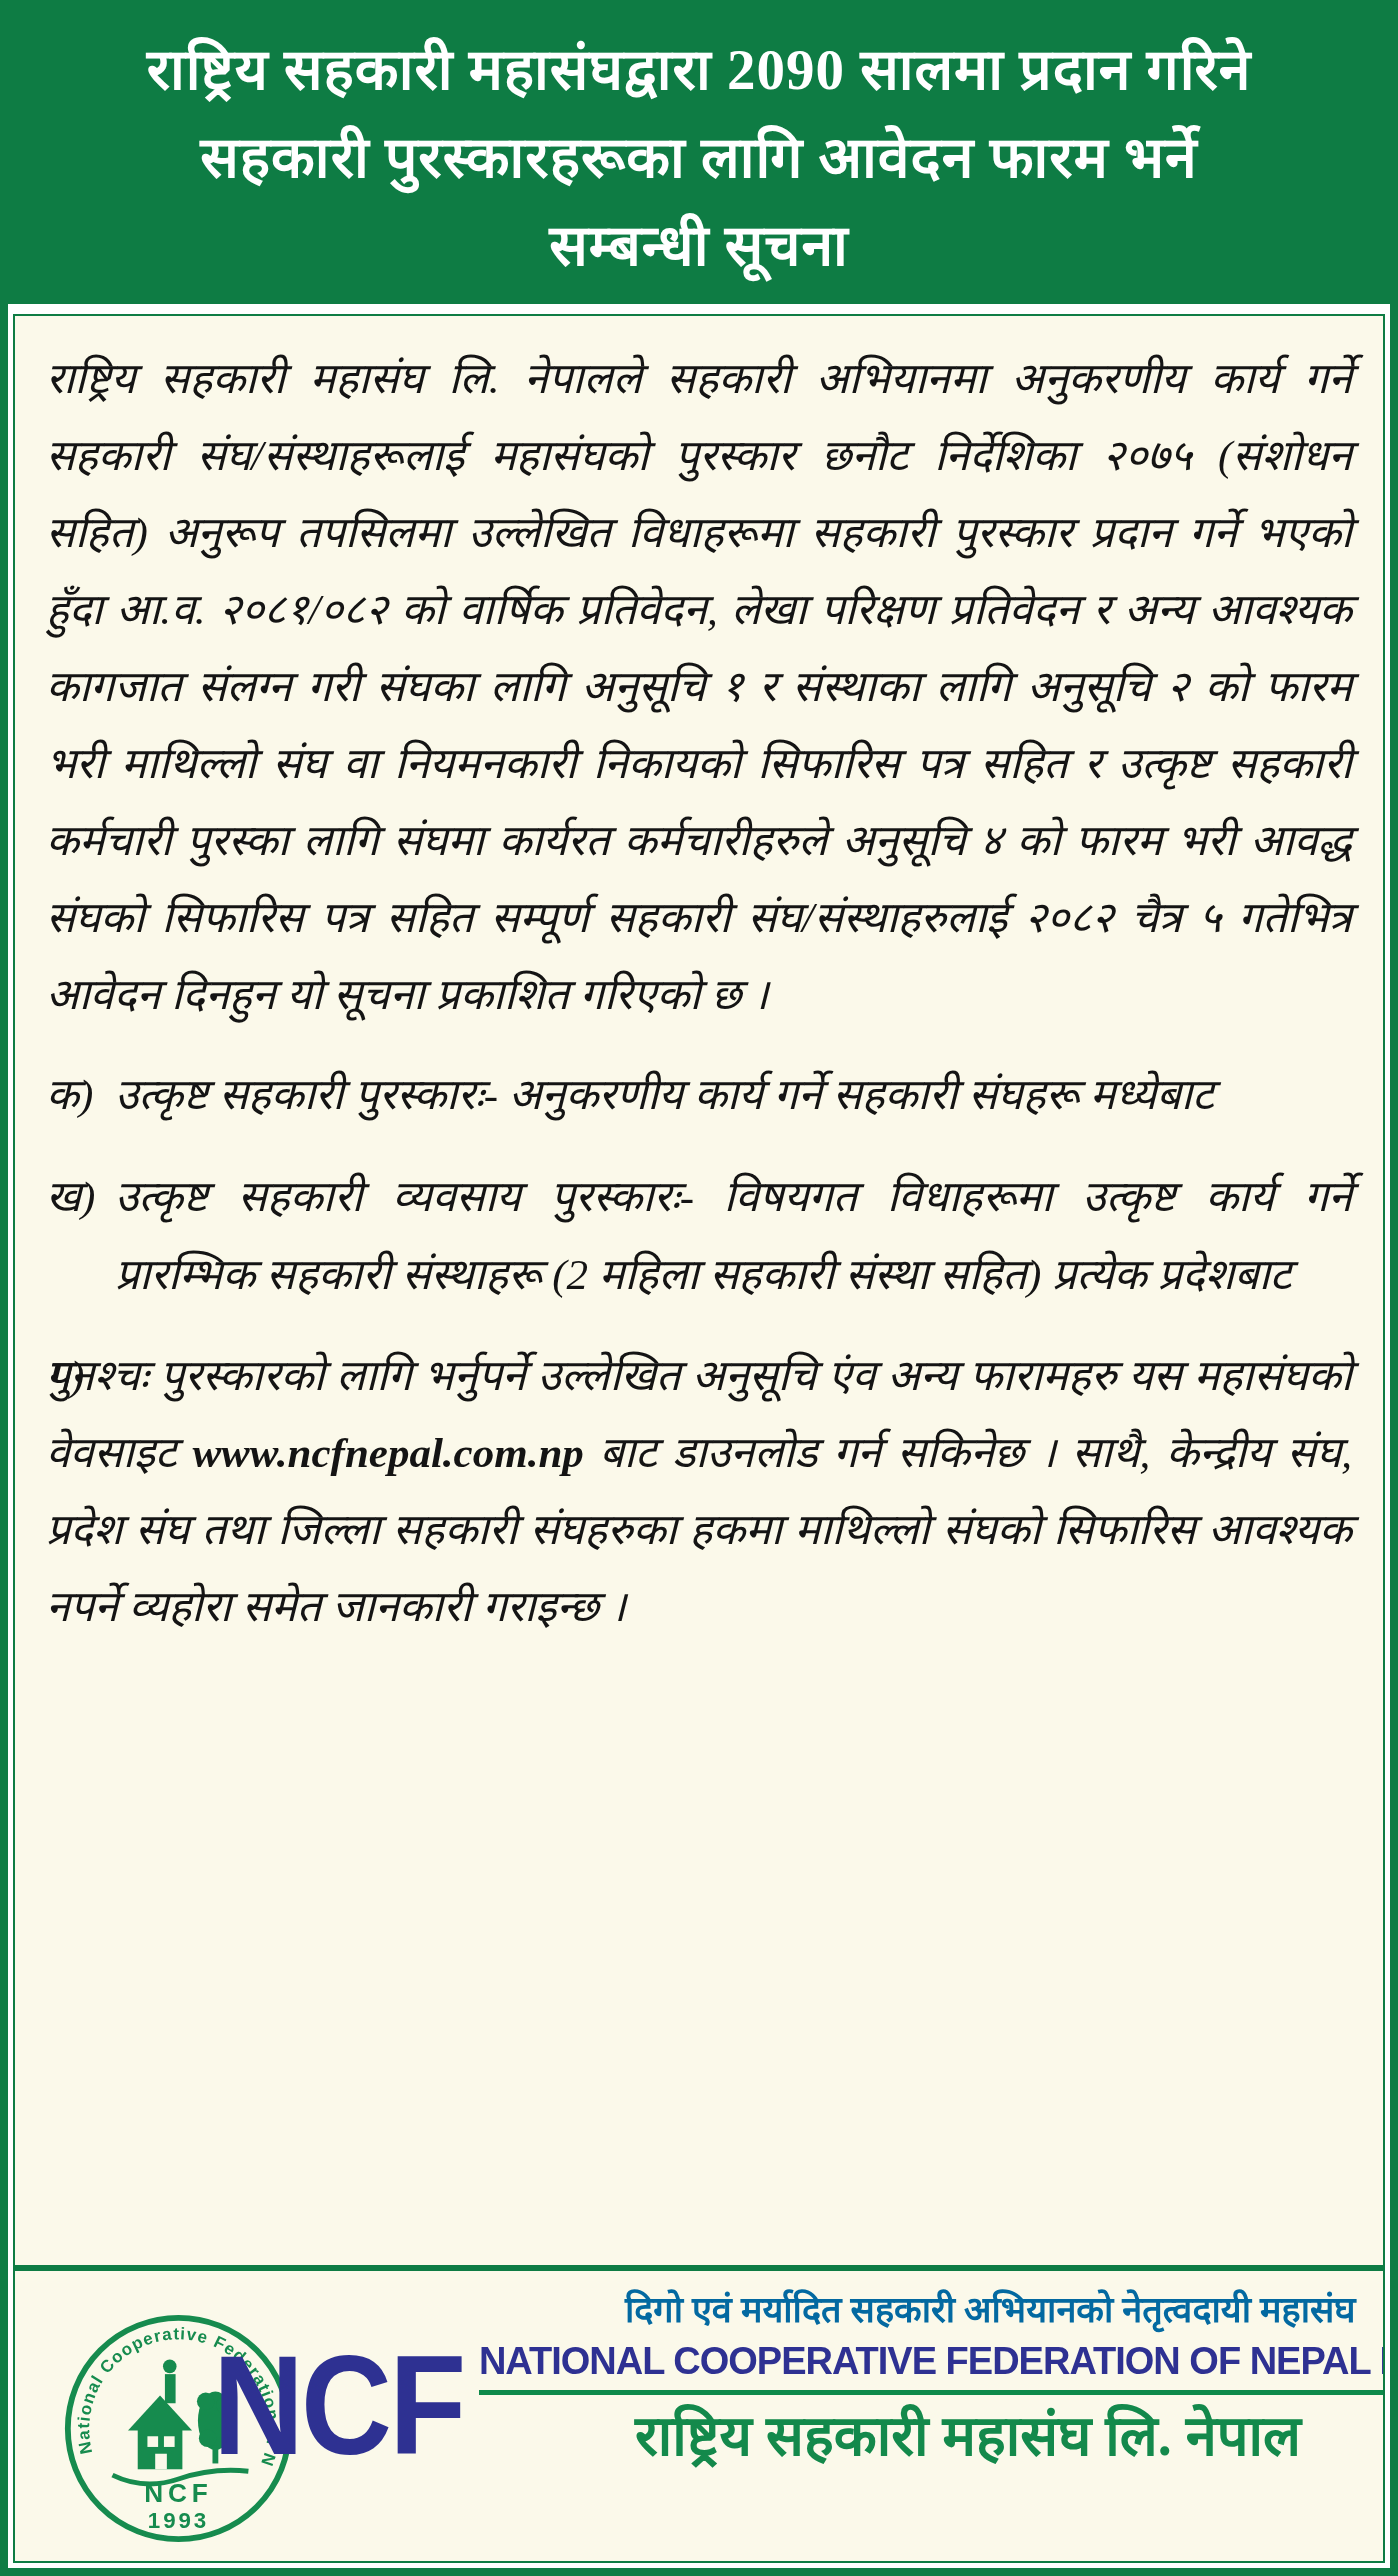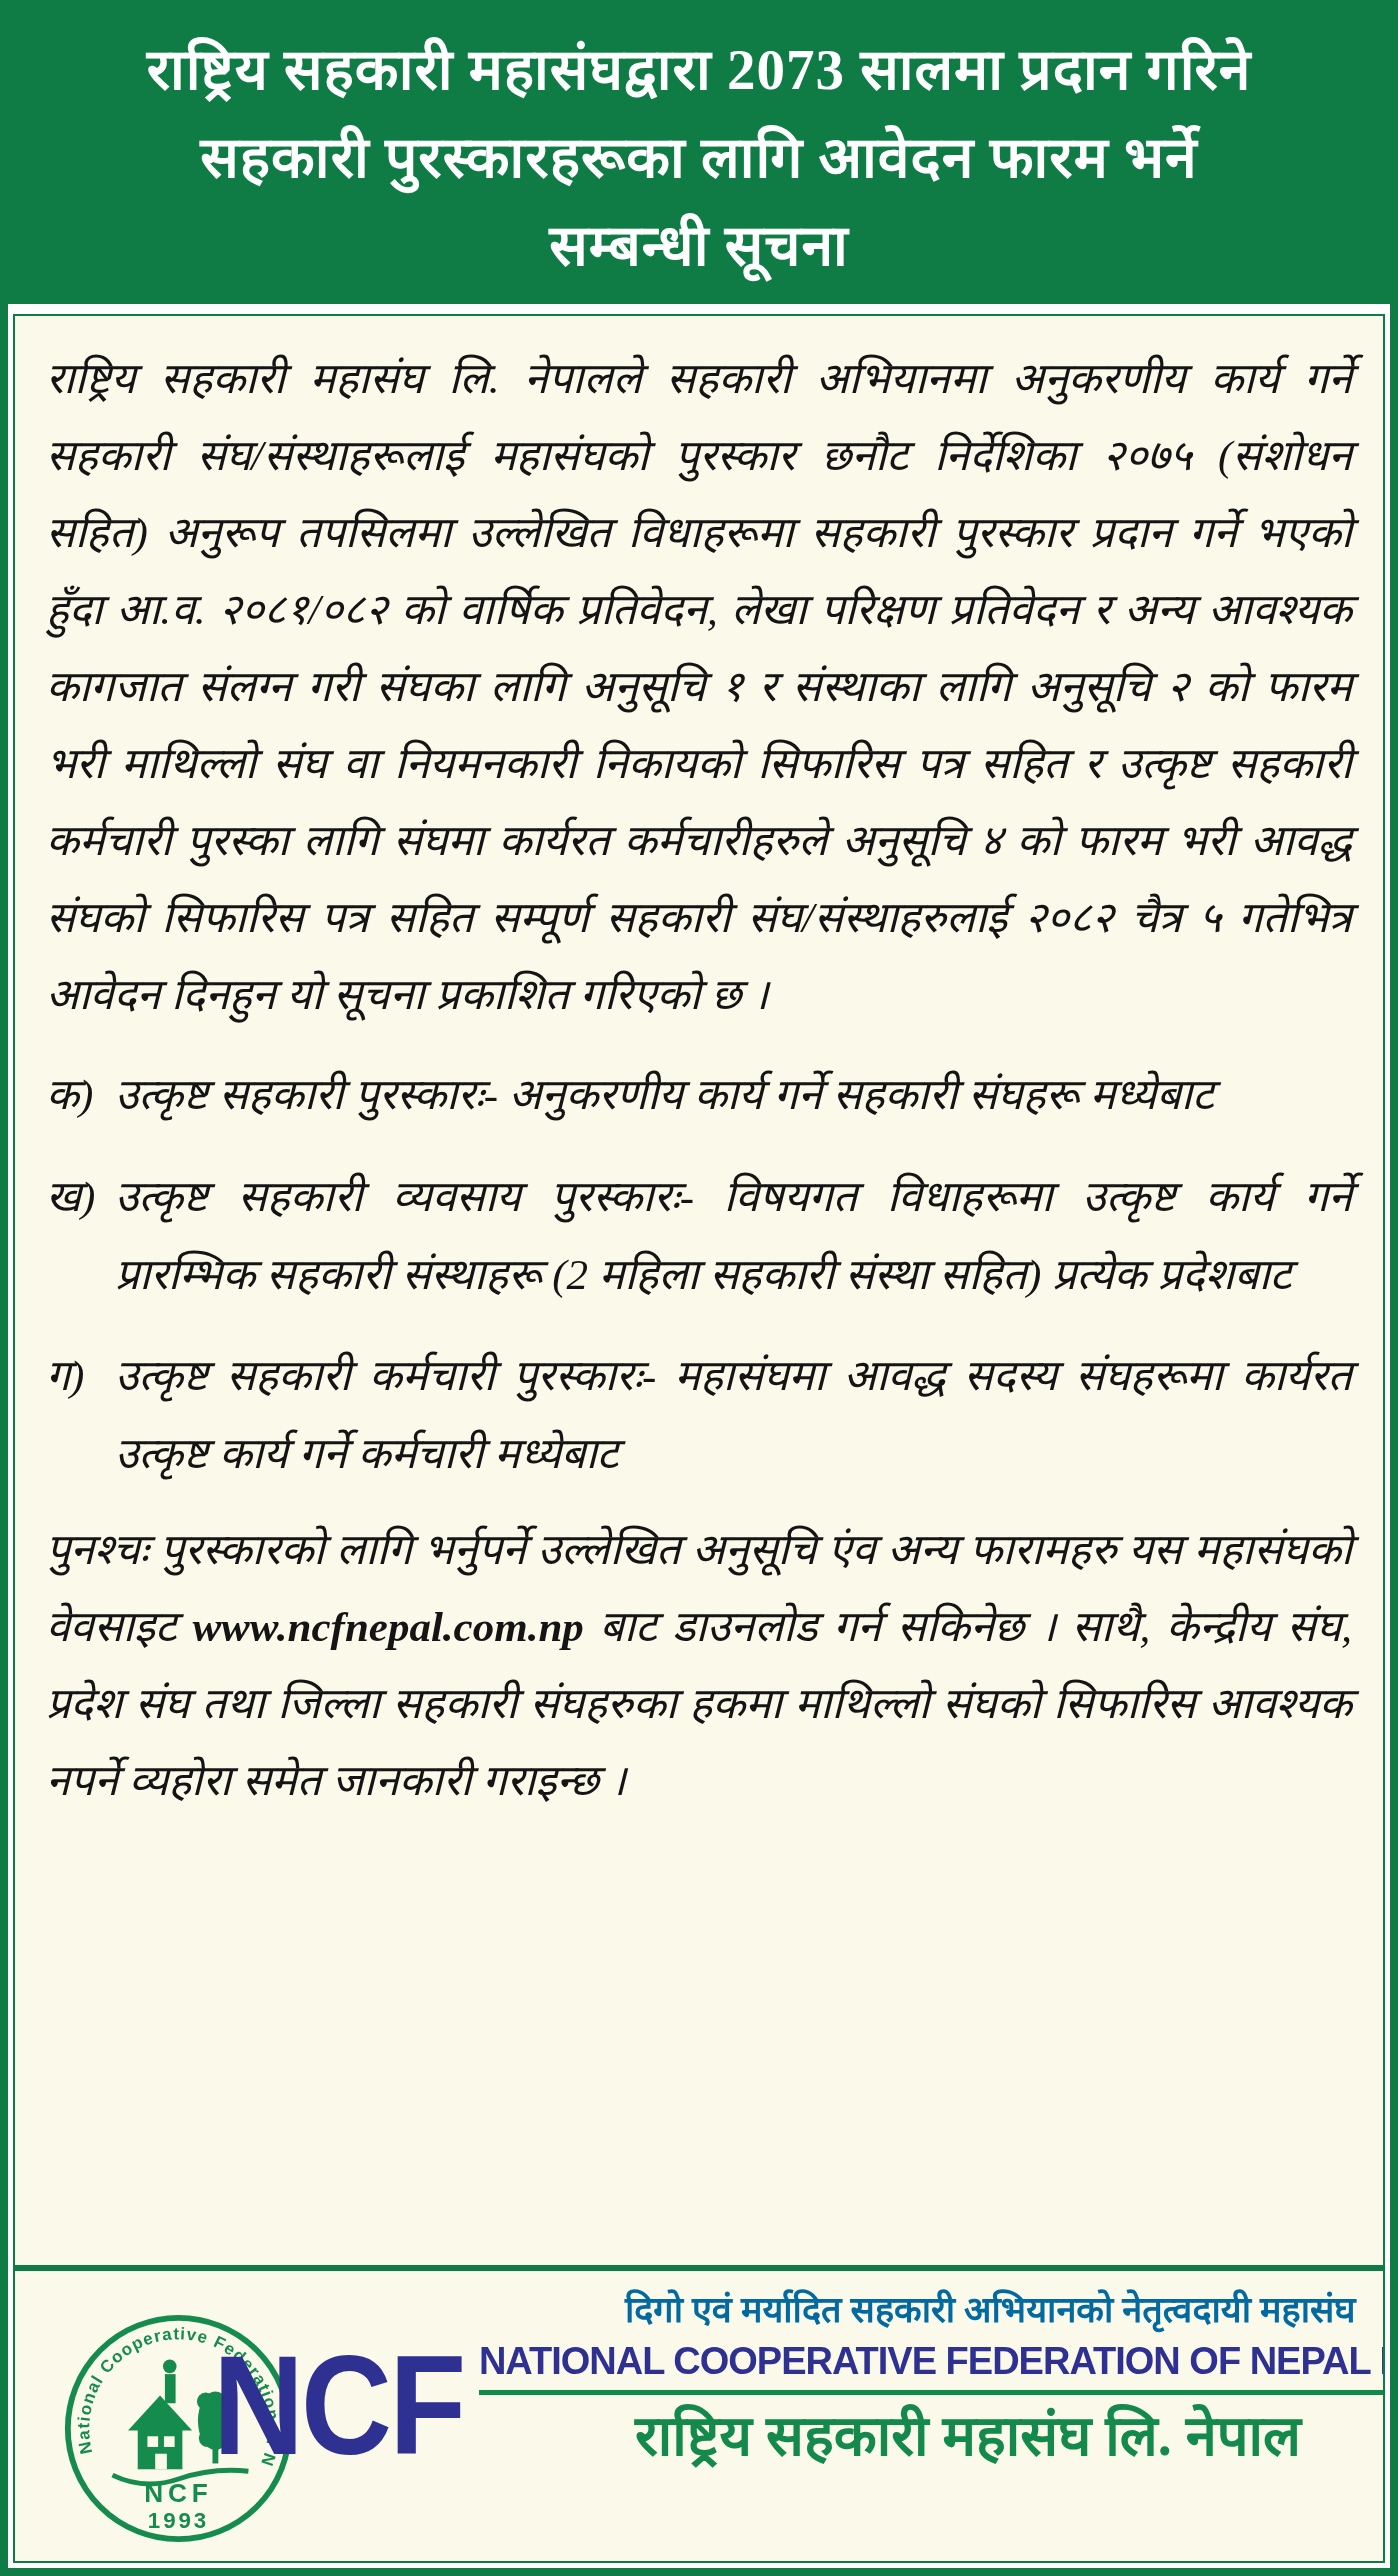--- a/index.html
+++ b/index.html
@@ -156,21 +156,21 @@
     line-height: 49px;
   }
 
   svg .logo-green { fill: #168b4e; }
   svg text { font-family: "Liberation Sans", "DejaVu Sans", sans-serif; }
 </style>
 </head>
 <body>
 
 <header class="banner">
-  <div class="hline">राष्ट्रिय सहकारी महासंघद्वारा 2073 सालमा प्रदान गरिने</div>
+  <div class="hline">राष्ट्रिय सहकारी महासंघद्वारा 2090 सालमा प्रदान गरिने</div>
   <div class="hline">सहकारी पुरस्कारहरूका लागि आवेदन फारम भर्ने</div>
   <div class="hline">सम्बन्धी सूचना</div>
 </header>
 
 <div class="frame">
   <div class="inner">
 
     <div class="body-text">
       <p class="para">राष्ट्रिय सहकारी महासंघ लि. नेपालले सहकारी अभियानमा अनुकरणीय कार्य गर्ने सहकारी संघ/संस्थाहरूलाई महासंघको पुरस्कार छनौट निर्देशिका २०७५ (संशोधन सहित) अनुरूप तपसिलमा उल्लेखित विधाहरूमा सहकारी पुरस्कार प्रदान गर्ने भएको हुँदा आ.व. २०८१/०८२ को वार्षिक प्रतिवेदन, लेखा परिक्षण प्रतिवेदन र अन्य आवश्यक कागजात संलग्न गरी संघका लागि अनुसूचि १ र संस्थाका लागि अनुसूचि २ को फारम भरी माथिल्लो संघ वा नियमनकारी निकायको सिफारिस पत्र सहित र उत्कृष्ट सहकारी कर्मचारी पुरस्का लागि संघमा कार्यरत कर्मचारीहरुले अनुसूचि ४ को फारम भरी आवद्ध संघको सिफारिस पत्र सहित सम्पूर्ण सहकारी संघ/संस्थाहरुलाई २०८२ चैत्र ५ गतेभित्र आवेदन दिनहुन यो सूचना प्रकाशित गरिएको छ ।</p>
 
@@ -180,21 +180,20 @@
         <span>उत्कृष्ट सहकारी पुरस्कारः- अनुकरणीय कार्य गर्ने सहकारी संघहरू मध्येबाट</span>
       </div>
 
       <div class="award">
         <span class="marker">ख)</span>
         <span>उत्कृष्ट सहकारी व्यवसाय पुरस्कारः- विषयगत विधाहरूमा उत्कृष्ट कार्य गर्ने प्रारम्भिक सहकारी संस्थाहरू (2 महिला सहकारी संस्था सहित) प्रत्येक प्रदेशबाट</span>
       </div>
 
       <div class="award">
         <span class="marker">ग)</span>
-        <span>उत्कृष्ट सहकारी कर्मचारी पुरस्कारः- महासंघमा आवद्ध सदस्य संघहरूमा कार्यरत उत्कृष्ट कार्य गर्ने कर्मचारी मध्येबाट</span>
       </div>
 
       <p class="para postscript"><span>पुनश्चः पुरस्कारको लागि भर्नुपर्ने उल्लेखित अनुसूचि एंव अन्य फारामहरु यस महासंघको वेवसाइट </span><span class="website">www.ncfnepal.com.np</span><span> बाट डाउनलोड गर्न सकिनेछ । साथै, केन्द्रीय संघ, प्रदेश संघ तथा जिल्ला सहकारी संघहरुका हकमा माथिल्लो संघको सिफारिस आवश्यक नपर्ने व्यहोरा समेत जानकारी गराइन्छ ।</span></p>
     </div>
 
     <div class="divider"></div>
 
     <footer class="footer">
       <div class="logo-wrap">
         <svg width="233" height="233" viewBox="0 0 240 240">

